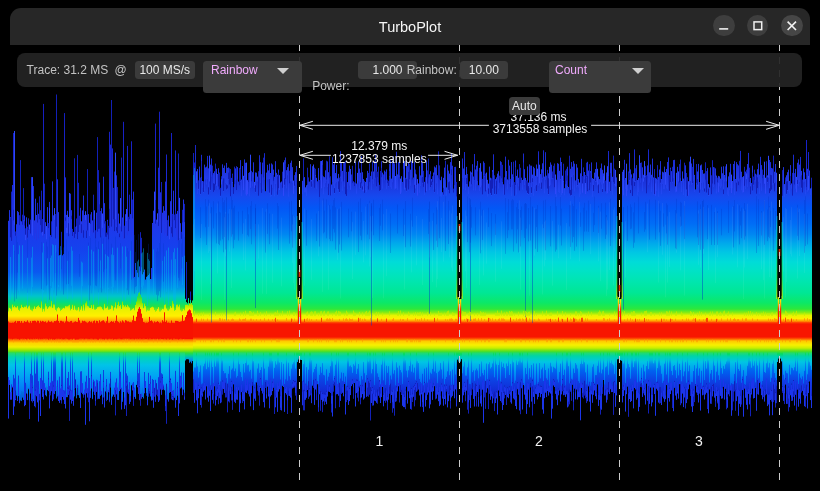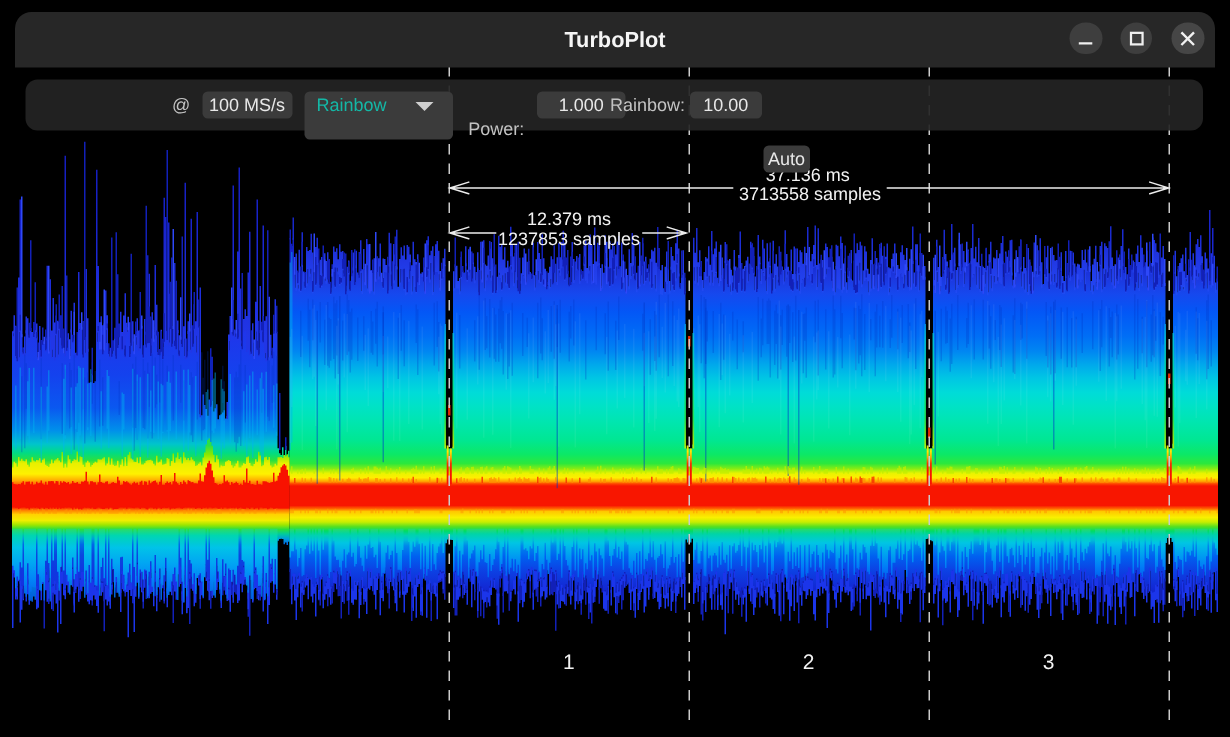--- a/index.html
+++ b/index.html
@@ -1,26 +1,26 @@
 <!DOCTYPE html>
 <html><head><meta charset="utf-8"><style>
 html,body{margin:0;padding:0;background:#000;width:820px;height:491px;overflow:hidden;}
 body{position:relative;font-family:"Liberation Sans",sans-serif;}
 #plot{position:absolute;left:0;top:0;z-index:0;}
 #titlebar{position:absolute;left:10px;top:8px;width:800px;height:37px;background:#272727;border-radius:11px 11px 0 0;z-index:3;}
-#title{position:absolute;left:0;right:0;top:0;height:37px;line-height:39px;text-align:center;color:#f5f5f5;font-size:14.5px;font-weight:bold;}
+#title{position:absolute;left:0;right:0;top:0;height:37px;line-height:39px;text-align:center;color:#f5f5f5;font-size:14.5px;font-weight:normal;}
 .wbtn{position:absolute;top:6.7px;width:21.4px;height:21.4px;border-radius:50%;background:#3e3e3e;}
 #bmin{left:703.4px;}
 #bmax{left:736.7px;}
 #bcls{left:771.2px;background:#464646;}
 .wbtn svg{position:absolute;left:0;top:0;}
 #toolbar{position:absolute;left:16.5px;top:53px;width:785.5px;height:33.5px;background:rgba(35,35,36,0.93);border-radius:8px;z-index:2;}
 .tl{position:absolute;top:0;height:33.5px;line-height:34px;color:#c3c3c3;font-size:12px;white-space:pre;}
 .fbox{position:absolute;top:8px;height:17.5px;background:#3b3b3b;border-radius:3.5px;color:#e8e8e8;font-size:12px;line-height:18px;text-align:center;white-space:pre;}
-.dd{position:absolute;top:8px;height:32px;background:#3b3b3b;border-radius:3.5px;color:#14b8a6;font-size:12px;line-height:18px;white-space:pre;text-align:right;}
+.dd{position:absolute;top:8px;height:32px;background:#3b3b3b;border-radius:3.5px;color:#f0abfc;font-size:12px;line-height:18px;white-space:pre;text-align:right;}
 .tri{position:absolute;top:7px;width:0;height:0;border-left:6.2px solid transparent;border-right:6.2px solid transparent;border-top:6.8px solid #cfcfcf;}
 </style></head><body>
 <svg id="plot" width="820" height="491" viewBox="0 0 820 491">
     <defs>
       <linearGradient id="gR" gradientUnits="userSpaceOnUse" x1="0" y1="150.0" x2="0" y2="440.0">
         <stop offset="0.0000" stop-color="#0d17b4"></stop>
         <stop offset="0.0690" stop-color="#1626cc"></stop>
         <stop offset="0.1241" stop-color="#1c38e0"></stop>
         <stop offset="0.1586" stop-color="#1648ee"></stop>
         <stop offset="0.2000" stop-color="#0357f6"></stop>
@@ -200,28 +200,30 @@
     <path d="M299.9 155.3H330.5M428.5 155.3H457.5M312.5 151.4 299.9 155.3 312.5 159.2M444.9 151.4 457.5 155.3 444.9 159.2" stroke="#ececec" stroke-width="1" fill="none" stroke-linecap="round"></path>
     <text x="538.5" y="120.8" text-anchor="middle" font-family="Liberation Sans, sans-serif" font-size="12px" fill="#f2f2f2">37.136 ms</text>
     <text x="540.0" y="133.0" text-anchor="middle" font-family="Liberation Sans, sans-serif" font-size="12px" fill="#f2f2f2">3713558 samples</text>
     <text x="379.3" y="149.8" text-anchor="middle" font-family="Liberation Sans, sans-serif" font-size="12px" fill="#f2f2f2">12.379 ms</text>
     <text x="379.3" y="163.4" text-anchor="middle" font-family="Liberation Sans, sans-serif" font-size="12px" fill="#f2f2f2">1237853 samples</text>
     <text x="379.3" y="446.0" text-anchor="middle" font-family="Liberation Sans, sans-serif" font-size="14px" fill="#f2f2f2">1</text>
     <text x="539.0" y="446.0" text-anchor="middle" font-family="Liberation Sans, sans-serif" font-size="14px" fill="#f2f2f2">2</text>
     <text x="699.0" y="446.0" text-anchor="middle" font-family="Liberation Sans, sans-serif" font-size="14px" fill="#f2f2f2">3</text>
   </svg>
 <div id="toolbar">
+ <span class="tl" style="left:10.1px;">Trace: 31.2 MS</span>
  <span class="tl" style="left:98.1px;">@</span>
  <span class="fbox" style="left:118px;width:60.5px;">100 MS/s</span>
  <span class="dd" style="left:186.5px;width:98.5px;"><span style="position:absolute;left:8px;">Rainbow</span><span class="tri" style="left:74px;"></span></span>
  <span class="tl" style="left:295.7px;margin-top:16px;">Power:</span>
  <span class="fbox" style="left:341.5px;width:59px;">1.000</span>
  <span class="tl" style="left:390.2px;">Rainbow:</span>
  <span class="fbox" style="left:443.3px;width:48px;">10.00</span>
  <span class="fbox" style="left:492px;width:31.8px;margin-top:36px;">Auto</span>
+ <span class="dd" style="left:532.5px;width:101.5px;"><span style="position:absolute;left:6px;">Count</span><span class="tri" style="left:83px;"></span></span>
 </div>
 <div id="titlebar">
  <div id="title">TurboPlot</div>
  <div class="wbtn" id="bmin">
       <svg width="22" height="22">
         <path d="M6.2 13.9H15.2" stroke="#f0f0f0" stroke-width="1.6"></path>
       </svg>
     </div>
  <div class="wbtn" id="bmax">
       <svg width="22" height="22">

